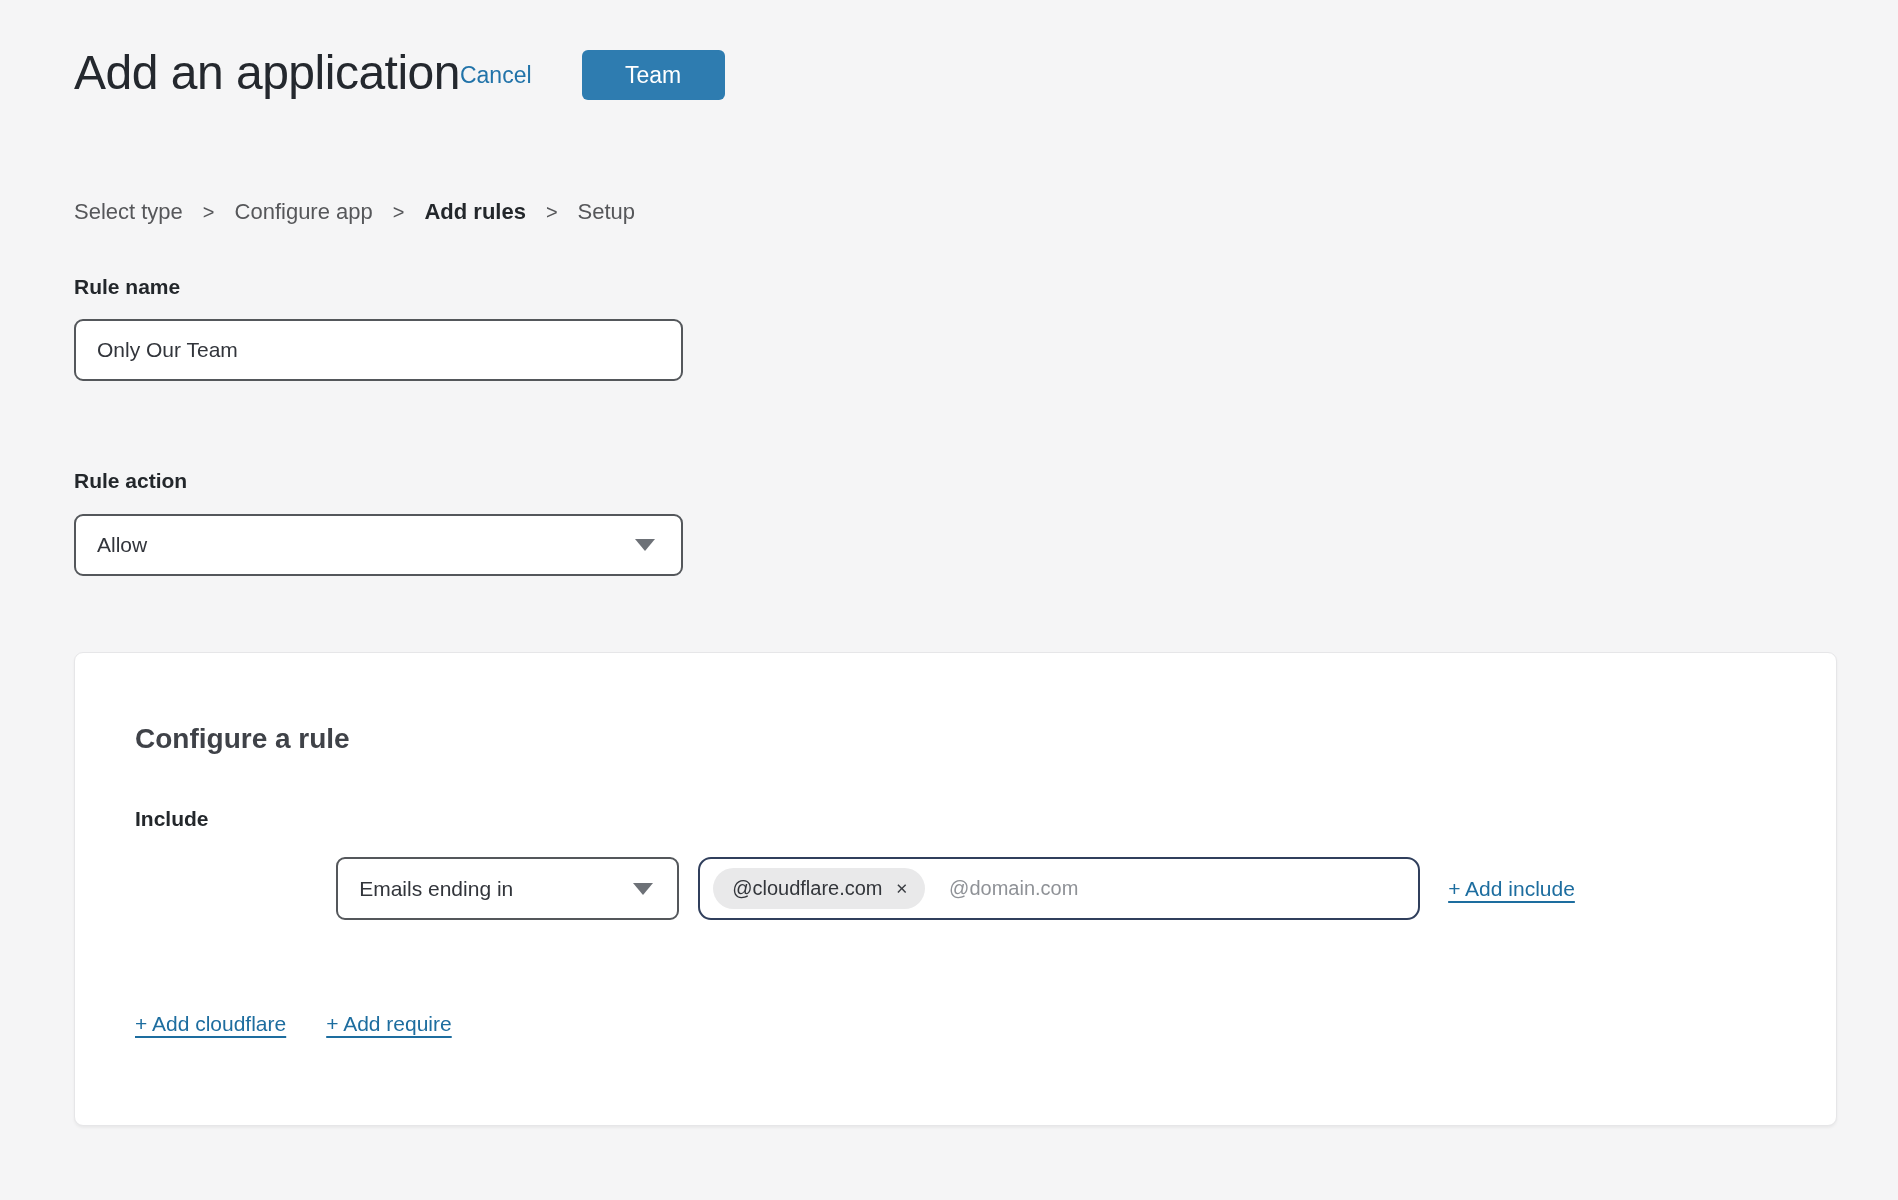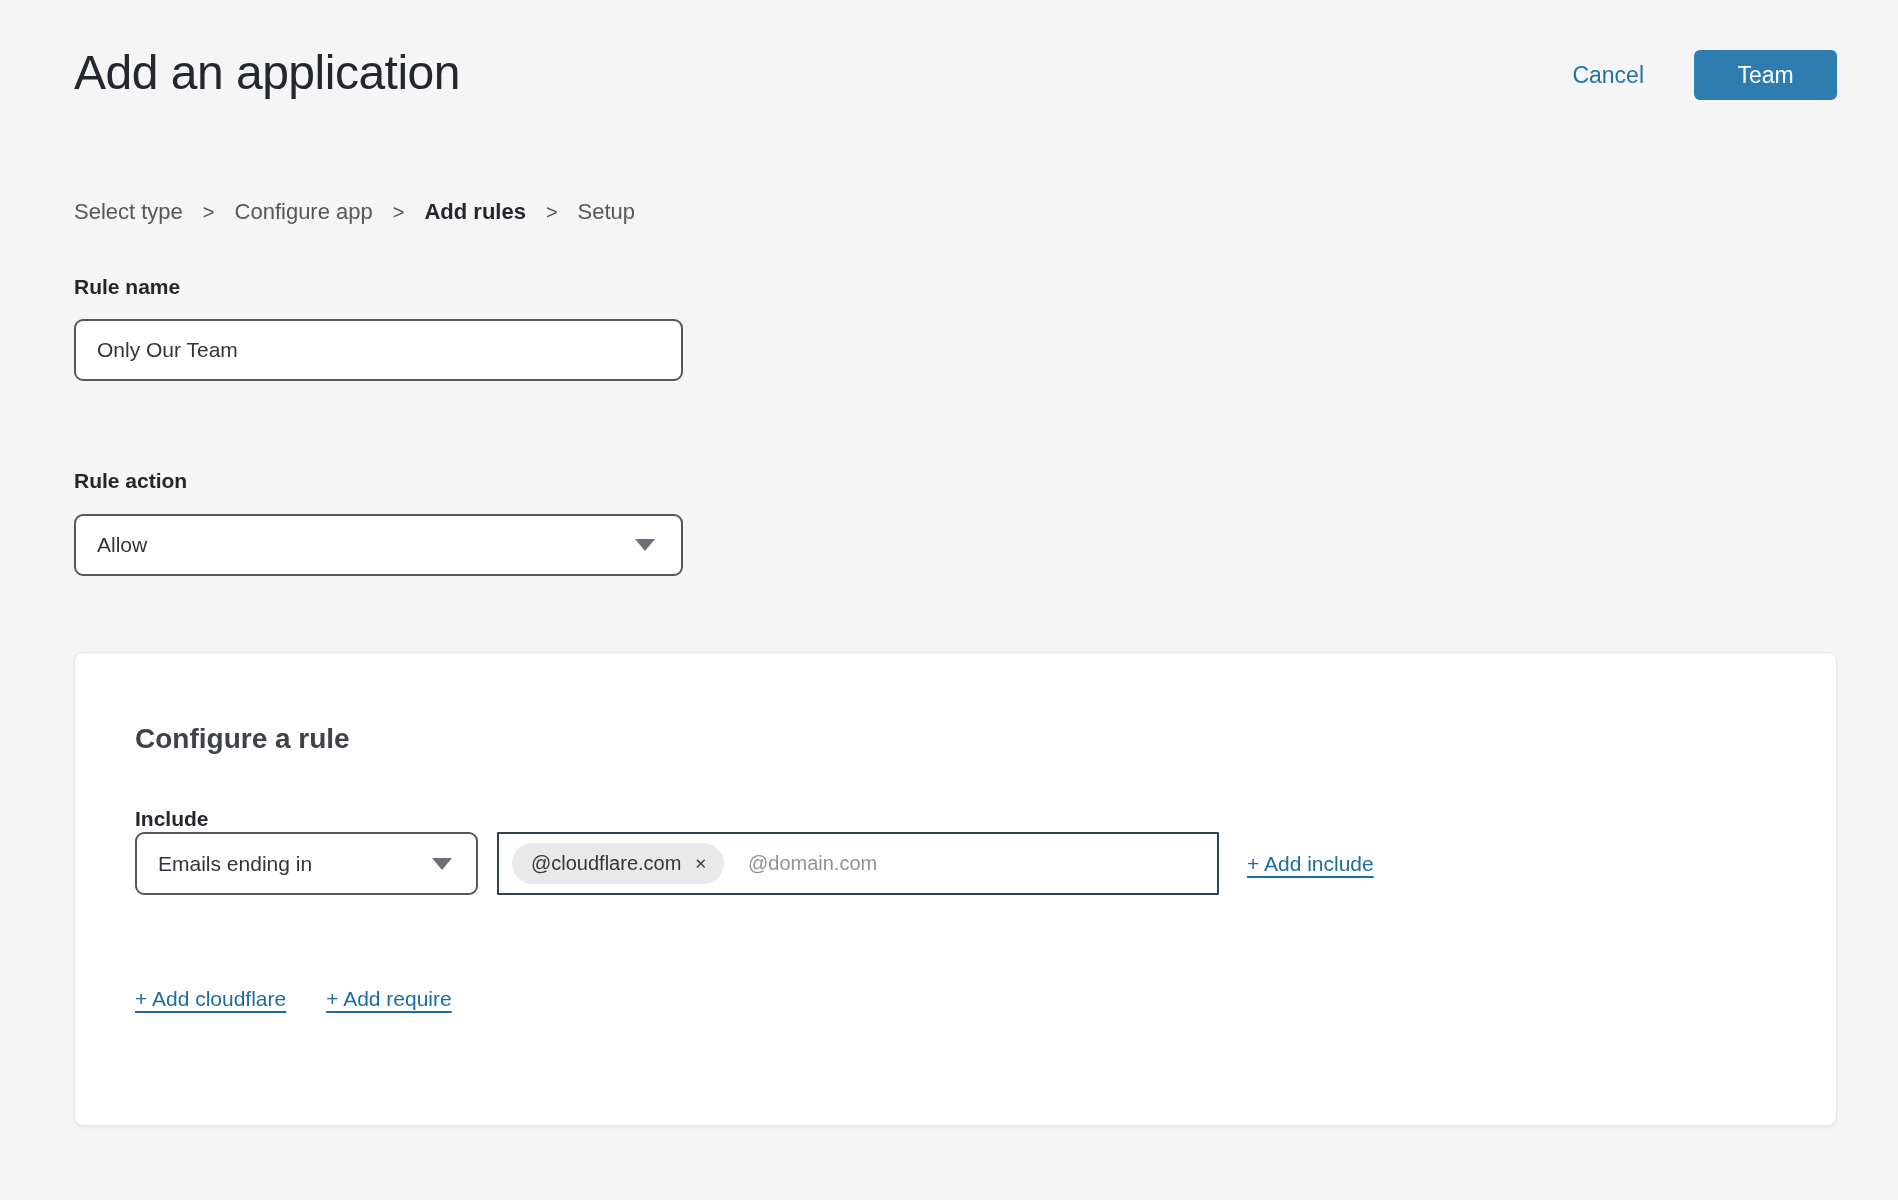--- a/index.html
+++ b/index.html
@@ -6,21 +6,21 @@
   html, body {
     width: 1898px; height: 1200px;
     background: #f5f5f6;
     font-family: "Liberation Sans", "DejaVu Sans", sans-serif;
     color: #24282e;
     overflow: hidden;
   }
   .page { width: 1898px; height: 1200px; padding: 0 61px 0 74px; }
 
   
-  .header { display: flex; align-items: flex-start; justify-content: space-between; padding-top: 44px; }
+  .header { display: flex; align-items: flex-start; padding-top: 44px; }
   .page-title {
     font-size: 48px; font-weight: 300; letter-spacing: -0.5px;
     color: #24282e; line-height: 58px;
   }
   .header-actions { display: flex; align-items: center; gap: 50px; margin-top: 6px; }
   .cancel-link {
     color: #2173a9; font-size: 23px; text-decoration: none; cursor: pointer;
   }
   .next-button {
     width: 143px; height: 50px; border: none; border-radius: 6px;
@@ -58,31 +58,31 @@
   
   .card {
     margin-top: 76px; width: 1763px; height: 474px;
     background: #ffffff; border: 1px solid #e6e6e8; border-radius: 9px;
     box-shadow: 0 2px 3px rgba(0,0,0,0.05);
     padding: 0 60px;
   }
   .card-heading { margin-top: 68px; font-size: 28px; font-weight: 700; color: #3f4248; line-height: 36px; }
   .include-label { margin-top: 48px; font-size: 21px; font-weight: 700; color: #23272b; line-height: 27px; }
 
-  .include-row { display: flex; align-items: center; }
+  .include-row { margin-top: 25px; display: flex; align-items: center; justify-content: center; }
   .selector {
     width: 343px; height: 63px;
     border: 2px solid #54575b; border-radius: 9px; background: #ffffff;
     display: flex; align-items: center; justify-content: space-between;
     padding: 0 24px 0 21px; font-size: 21px; color: #32353b; cursor: pointer;
     flex: none;
   }
   .tag-input {
     margin-left: 19px; width: 722px; height: 63px;
-    border: 2px solid #303f5c; border-radius: 1px; background: #ffffff;
+    border: 2px solid #303f5c; border-radius: 13px; background: #ffffff;
     display: flex; align-items: center; padding: 0 16px 0 13px; flex: none;
   }
   .tag-pill {
     display: flex; align-items: center; height: 41px;
     background: #e9e9ea; border-radius: 21px; padding: 0 17px 0 19px;
     font-size: 20px; color: #33363b; flex: none;
   }
   .tag-remove {
     margin-left: 13px; font-size: 15px; font-weight: 700; color: #3a3d42;
     cursor: pointer; line-height: 1;

